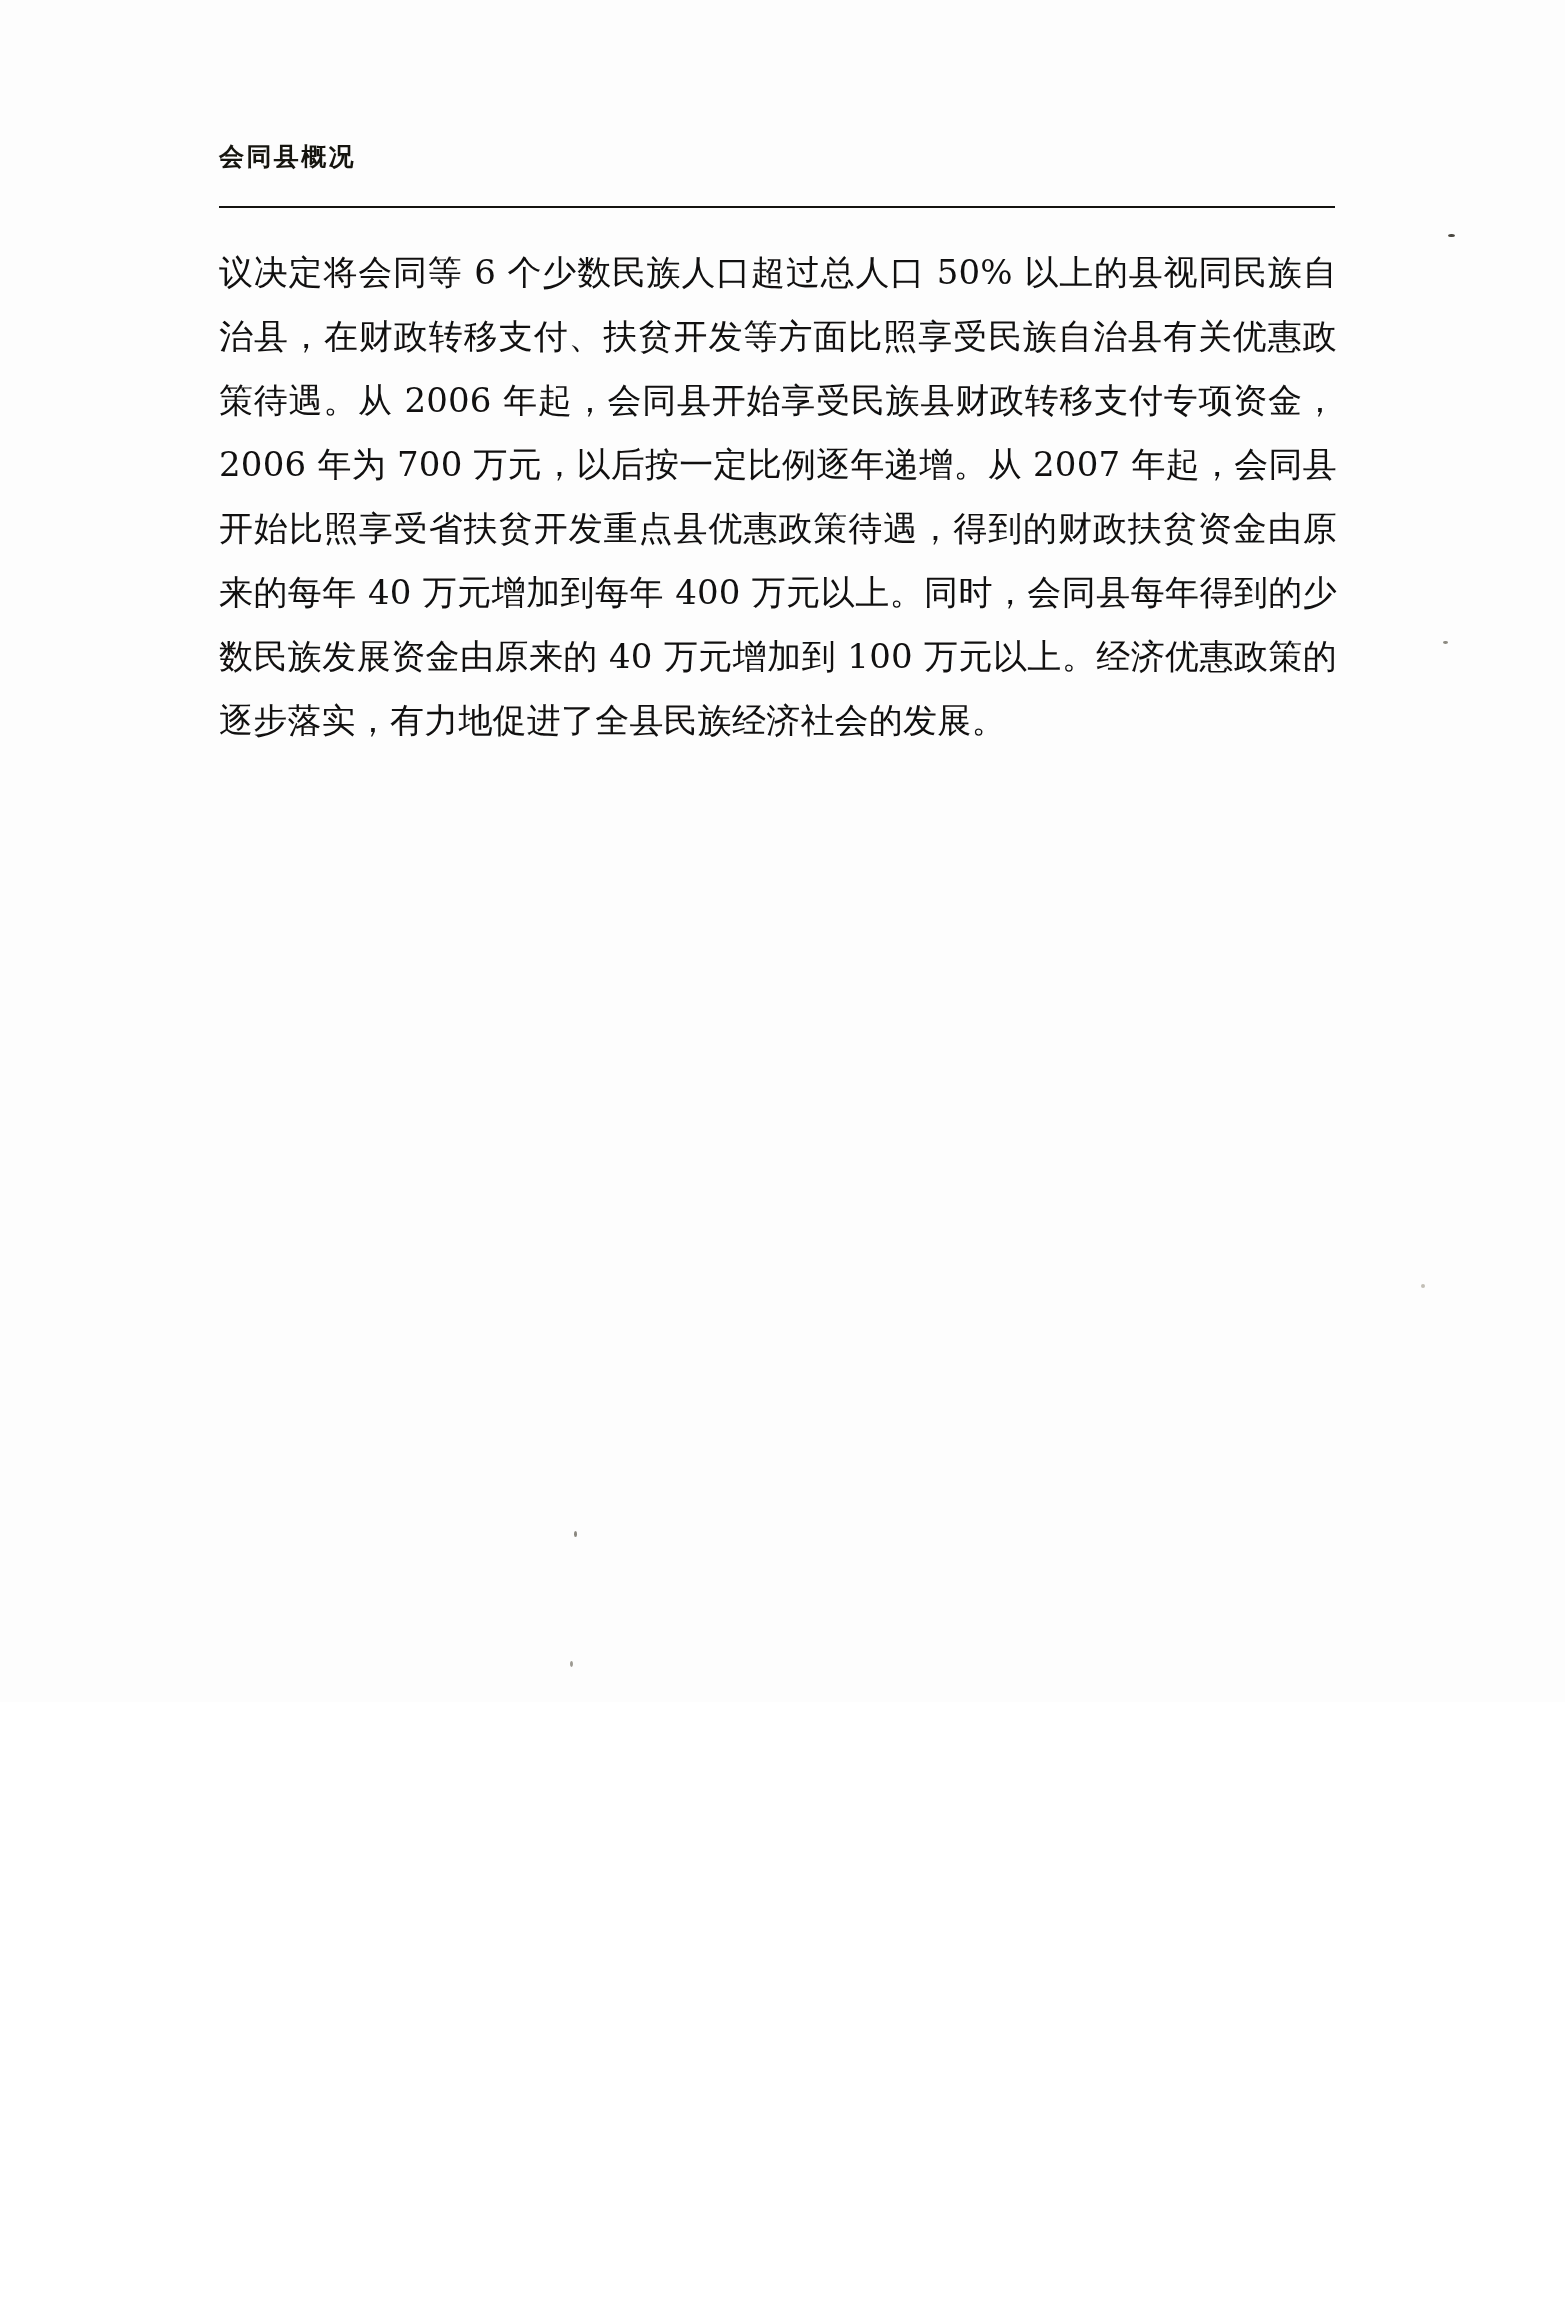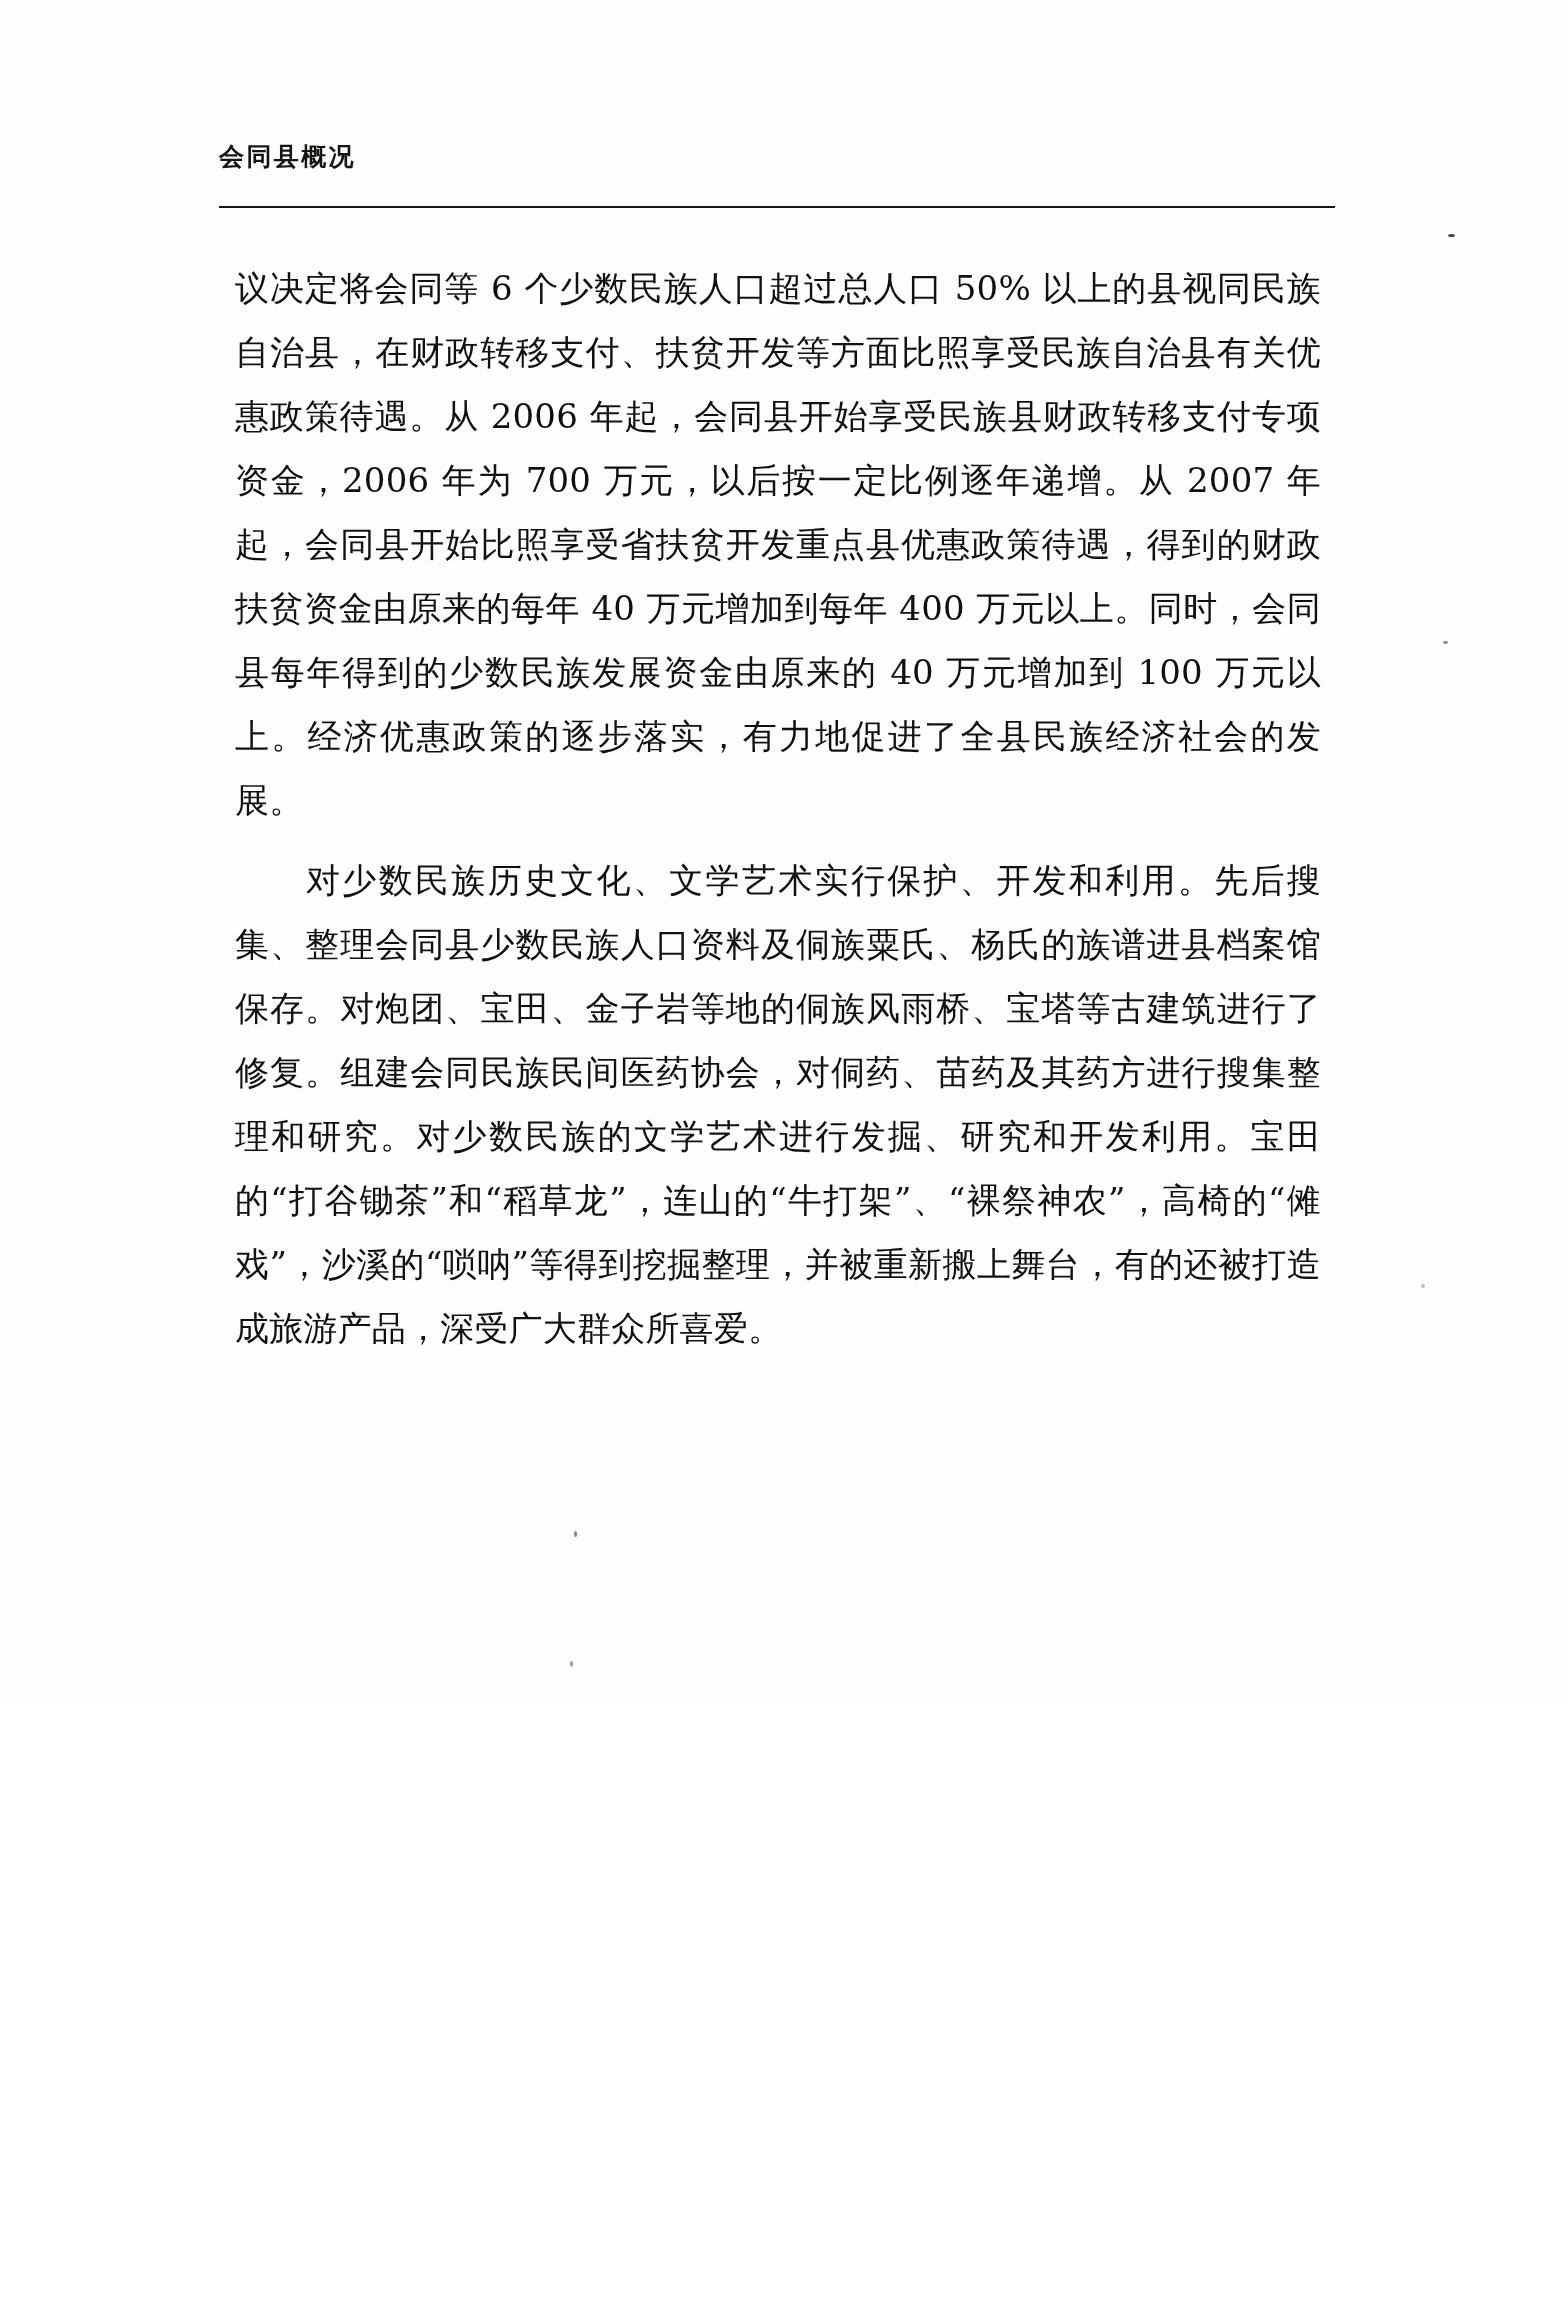--- a/index.html
+++ b/index.html
@@ -48,21 +48,21 @@
 
   
   .textblock {
     position: absolute;
     left: 219px;
     top: 240px;
     width: 1118px;
   }
 
   p.body {
-    margin: 16px;
+    margin: 0;
     font-size: 34px;
     line-height: 64px;
     text-align: justify;
     text-align-last: left;
     text-justify: inter-character;
     letter-spacing: 0.2px;
     color: #111010;
     word-break: break-all;
   }
 
@@ -117,21 +117,20 @@
   <div class="running-head">
     <div class="running-head-title">会同县概况</div>
   </div>
   <div class="header-rule"></div>
 
   <div class="textblock">
 
     <p class="body">议决定将会同等 6 个少数民族人口超过总人口 50% 以上的县视同民族自治县，在财政转移支付、扶贫开发等方面比照享受民族自治县有关优惠政策待遇。从 2006 年起，会同县开始享受民族县财政转移支付专项资金，2006 年为 700 万元，以后按一定比例逐年递增。从 2007 年起，会同县开始比照享受省扶贫开发重点县优惠政策待遇，得到的财政扶贫资金由原来的每年 40 万元增加到每年 400 万元以上。同时，会同县每年得到的少数民族发展资金由原来的 40 万元增加到 100 万元以上。经济优惠政策的逐步落实，有力地促进了全县民族经济社会的发展。</p>
 
 
-    <p class="body indent">对少数民族历史文化、文学艺术实行保护、开发和利用。先后搜集、整理会同县少数民族人口资料及侗族粟氏、杨氏的族谱进县档案馆保存。对炮团、宝田、金子岩等地的侗族风雨桥、宝塔等古建筑进行了修复。组建会同民族民间医药协会，对侗药、苗药及其药方进行搜集整理和研究。对少数民族的文学艺术进行发掘、研究和开发利用。宝田的“打谷锄茶”和“稻草龙”，连山的“牛打架”、“裸祭神农”，高椅的“傩戏”，沙溪的“唢呐”等得到挖掘整理，并被重新搬上舞台，有的还被打造成旅游产品，深受广大群众所喜爱。</p>
 
 
   </div>
 
   <div class="folio">— 66 —</div>
 
   <div class="speck speck-a"></div>
   <div class="speck speck-b"></div>
   <div class="speck speck-c"></div>
   <div class="speck speck-d"></div>

